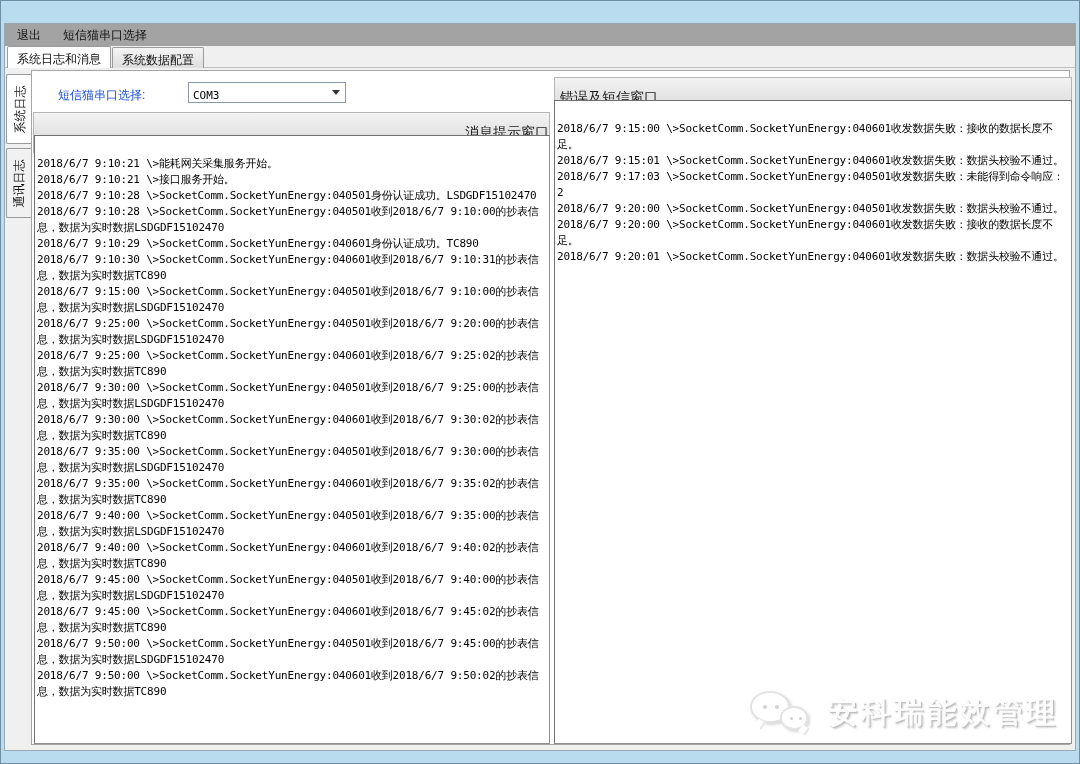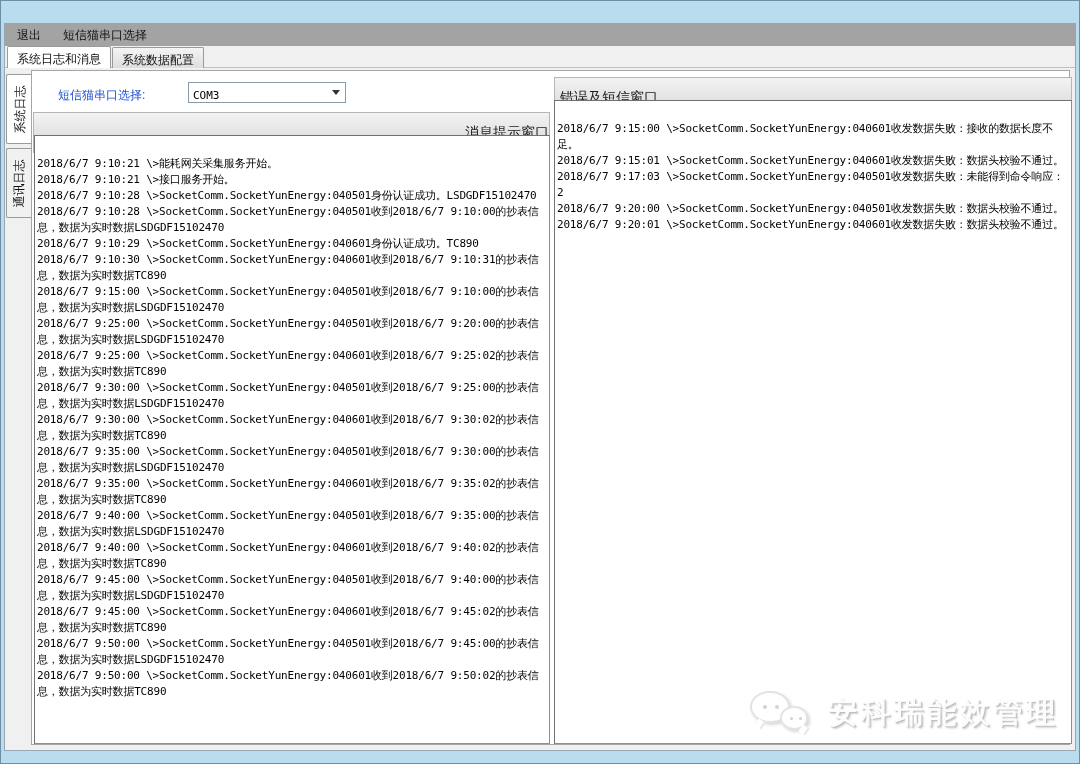--- a/index.html
+++ b/index.html
@@ -173,20 +173,21 @@
         </div>
 
       <div class="panel-header err-header">
         <span>错误及短信窗口</span>
       </div>
       <div class="logbox err-log">
           <div class="log-line">2018/6/7 9:15:00 \&gt;SocketComm.SocketYunEnergy:040601收发数据失败：接收的数据长度不足。</div>
           <div class="log-line">2018/6/7 9:15:01 \&gt;SocketComm.SocketYunEnergy:040601收发数据失败：数据头校验不通过。</div>
           <div class="log-line">2018/6/7 9:17:03 \&gt;SocketComm.SocketYunEnergy:040501收发数据失败：未能得到命令响应：2</div>
           <div class="log-line">2018/6/7 9:20:00 \&gt;SocketComm.SocketYunEnergy:040501收发数据失败：数据头校验不通过。</div>
+          <div class="log-line">2018/6/7 9:20:00 \&gt;SocketComm.SocketYunEnergy:040601收发数据失败：接收的数据长度不足。</div>
           <div class="log-line">2018/6/7 9:20:01 \&gt;SocketComm.SocketYunEnergy:040601收发数据失败：数据头校验不通过。</div>
         </div>
 
       <div class="watermark">
         <span class="wm-icon">
           <span class="bubble big">
               <span class="eye l"></span>
               <span class="eye r"></span>
             </span>
           <span class="tail big"></span>

